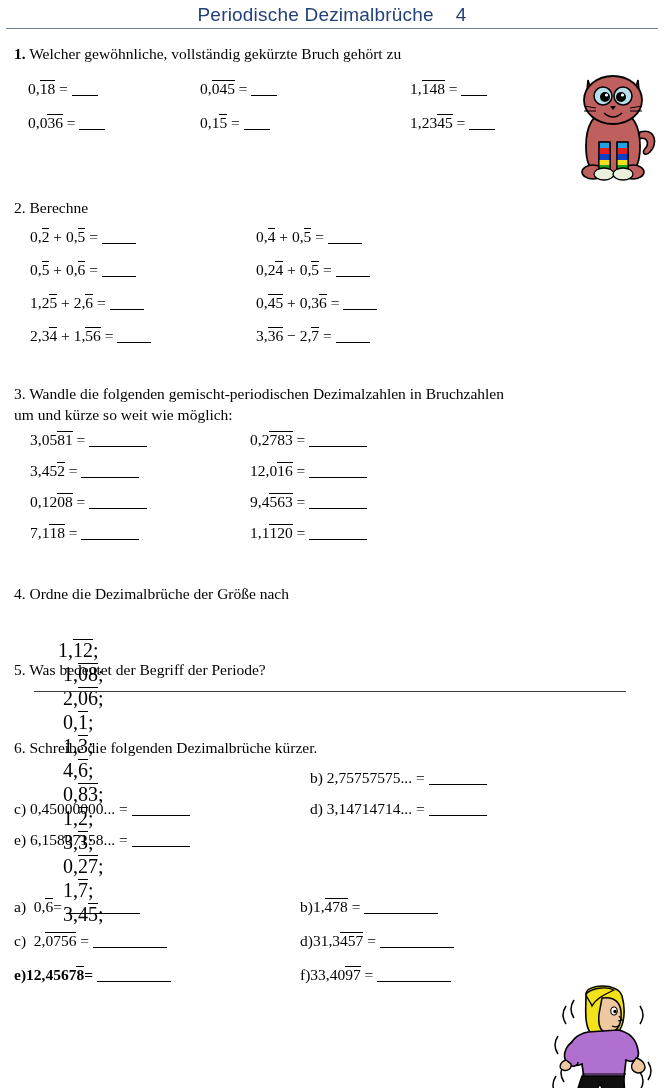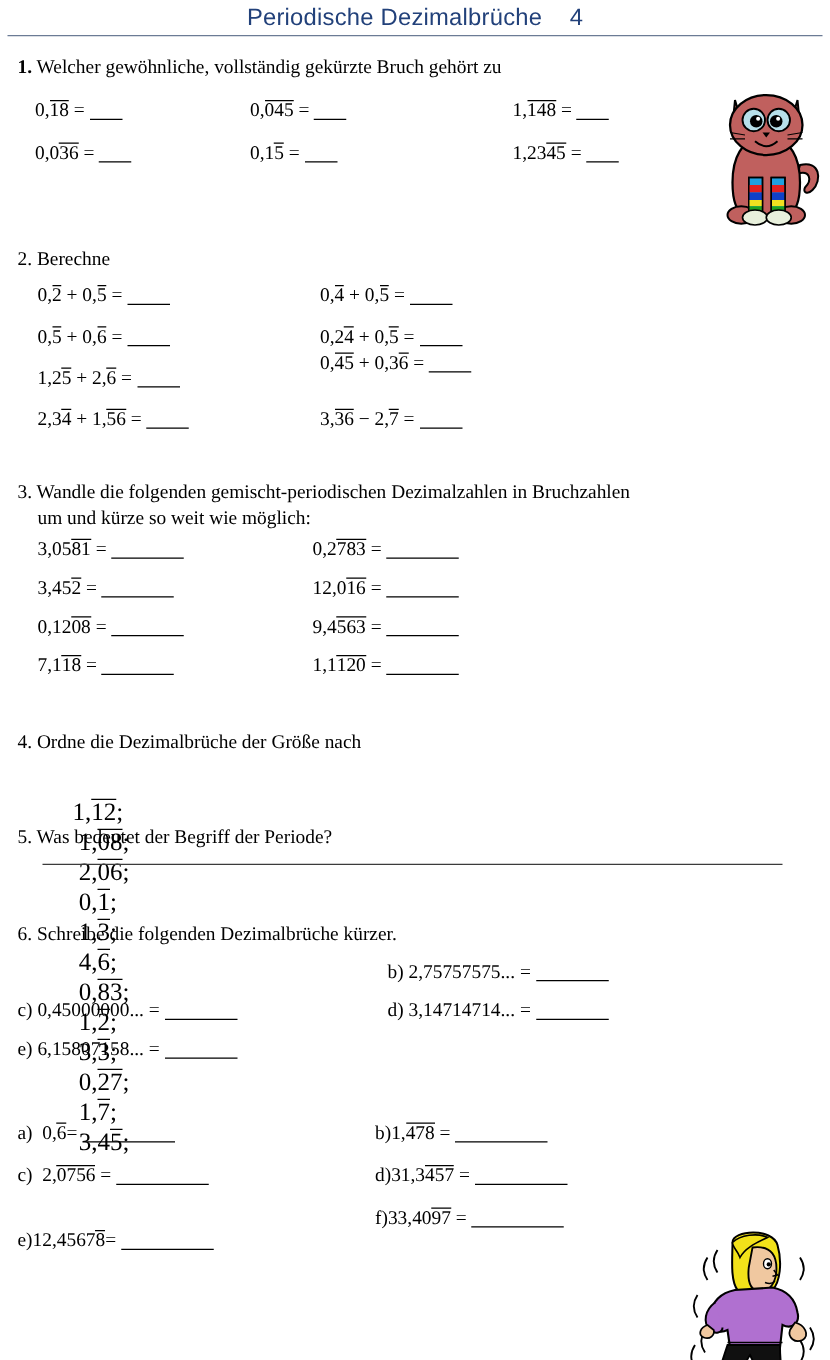--- a/index.html
+++ b/index.html
@@ -177,32 +177,32 @@
       <span>Berechne</span>
     </div>
     <div style="position:relative; height:130px; margin-top:8px;">
       <div class="cell" style="left:16px; top:0px;"><span>0,</span><span class="ov">2</span> <span>+</span> <span>0,</span><span class="ov">5</span> = <span class="blank b-sm"></span></div>
       <div class="cell" style="left:242px; top:0px;"><span>0,</span><span class="ov">4</span> <span>+</span> <span>0,</span><span class="ov">5</span> = <span class="blank b-sm"></span></div>
 
       <div class="cell" style="left:16px; top:33px;"><span>0,</span><span class="ov">5</span> <span>+</span> <span>0,</span><span class="ov">6</span> = <span class="blank b-sm"></span></div>
       <div class="cell" style="left:242px; top:33px;"><span>0,2</span><span class="ov">4</span> <span>+</span> <span>0,</span><span class="ov">5</span> = <span class="blank b-sm"></span></div>
 
       <div class="cell" style="left:16px; top:66px;"><span>1,2</span><span class="ov">5</span> <span>+</span> <span>2,</span><span class="ov">6</span> = <span class="blank b-sm"></span></div>
-      <div class="cell" style="left:242px; top:54px;"><span>0,</span><span class="ov">45</span> <span>+</span> <span>0,3</span><span class="ov">6</span> = <span class="blank b-sm"></span></div>
+      <div class="cell" style="left:242px; top:66px;"><span>0,</span><span class="ov">45</span> <span>+</span> <span>0,3</span><span class="ov">6</span> = <span class="blank b-sm"></span></div>
 
       <div class="cell" style="left:16px; top:99px;"><span>2,3</span><span class="ov">4</span> <span>+</span> <span>1,</span><span class="ov">56</span> = <span class="blank b-sm"></span></div>
       <div class="cell" style="left:242px; top:99px;"><span>3,</span><span class="ov">36</span> <span>−</span> <span>2,</span><span class="ov">7</span> = <span class="blank b-sm"></span></div>
     </div>
   </div>
 
   <div class="blk" style="left:14px; top:346px; width:610px;">
     <div class="q">
       <span class="q-num">3.</span>
       <span>Wandle die folgenden gemischt-periodischen Dezimalzahlen in Bruchzahlen</span>
-      <div style="margin-left:16px;">um und kürze so weit wie möglich:</div>
+      <div style="">um und kürze so weit wie möglich:</div>
     </div>
     <div style="position:relative; height:130px; margin-top:4px;">
       <div class="cell" style="left:16px; top:0px;"><span>3,05</span><span class="ov">81</span> = <span class="blank b-md"></span></div>
       <div class="cell" style="left:236px; top:0px;"><span>0,2</span><span class="ov">783</span> = <span class="blank b-md"></span></div>
 
       <div class="cell" style="left:16px; top:31px;"><span>3,45</span><span class="ov">2</span> = <span class="blank b-md"></span></div>
       <div class="cell" style="left:236px; top:31px;"><span>12,0</span><span class="ov">16</span> = <span class="blank b-md"></span></div>
 
       <div class="cell" style="left:16px; top:62px;"><span>0,12</span><span class="ov">08</span> = <span class="blank b-md"></span></div>
       <div class="cell" style="left:236px; top:62px;"><span>9,4</span><span class="ov">563</span> = <span class="blank b-md"></span></div>
@@ -257,21 +257,21 @@
   </div>
 
   <div class="blk" style="left:14px; top:845px; width:560px;">
     <div style="position:relative; height:110px; margin-top:14px;">
       <div class="cell" style="left:0px; top:0px;"><span>a)</span>&nbsp; <span>0,</span><span class="ov">6</span><span>=</span> <span class="blank b-lg"></span></div>
       <div class="cell" style="left:286px; top:0px;"><span>b)</span><span>1,</span><span class="ov">478</span> <span>=</span> <span class="blank b-lg"></span></div>
 
       <div class="cell" style="left:0px; top:34px;"><span>c)</span>&nbsp; <span>2,</span><span class="ov">0756</span> <span>=</span> <span class="blank b-lg"></span></div>
       <div class="cell" style="left:286px; top:34px;"><span>d)</span><span>31,3</span><span class="ov">457</span> <span>=</span> <span class="blank b-lg"></span></div>
 
-      <div class="cell" style="left:0px; top:86px;"><span>e)</span><span>12,4567</span><span class="ov">8</span><span>=</span> <span class="blank b-lg"></span></div>
+      <div class="cell" style="left:0px; top:68px;font-weight:bold;"><span>e)</span><span>12,4567</span><span class="ov">8</span><span>=</span> <span class="blank b-lg"></span></div>
       <div class="cell" style="left:286px; top:68px;"><span>f)</span><span>33,40</span><span class="ov">97</span> <span>=</span> <span class="blank b-lg"></span></div>
     </div>
   </div>
 
   <div class="girl">
     <svg viewBox="0 0 118 142" width="118" height="142">
 
       <g stroke="#000" stroke-width="1.5" fill="none">
         <path d="M30 20 C26 26 26 32 30 38"></path>
         <path d="M22 26 C18 32 18 38 22 44"></path>

